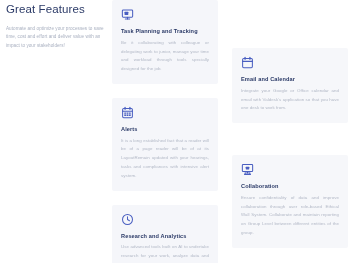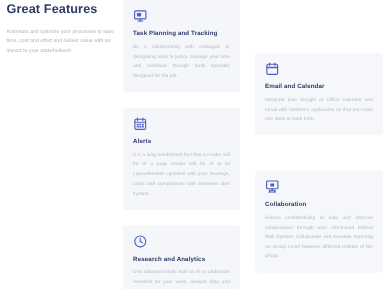--- a/index.html
+++ b/index.html
@@ -19,21 +19,21 @@
   
   .intro {
     position: absolute;
     left: 6px;
     top: 3px;
     width: 104px;
   }
   .intro-title {
     font-size: 11.5px;
     color: #2b3a67;
-    font-weight: 700;
+    font-weight: 400;
     letter-spacing: 0.1px;
     margin: 0 0 8px 0;
     line-height: 1.2;
   }
   .intro-desc {
     font-size: 4.6px;
     line-height: 1.85;
     color: #a9b0c0;
     margin: 0;
     letter-spacing: 0.05px;

